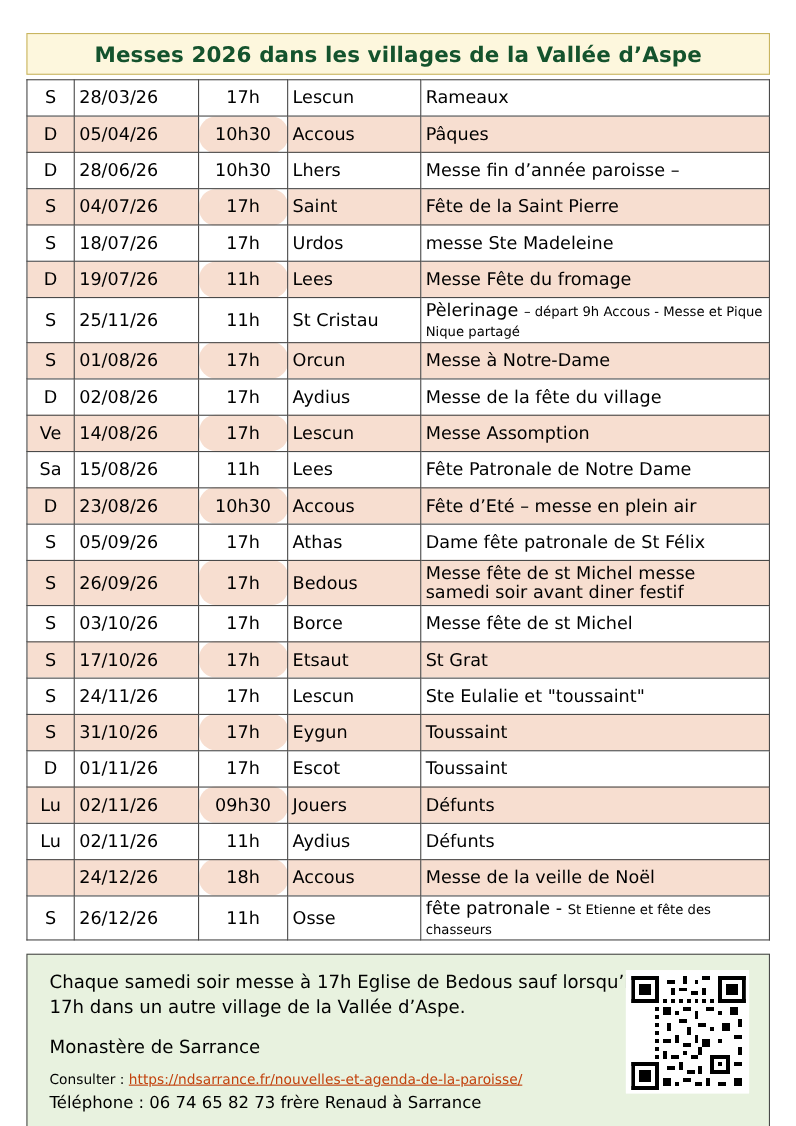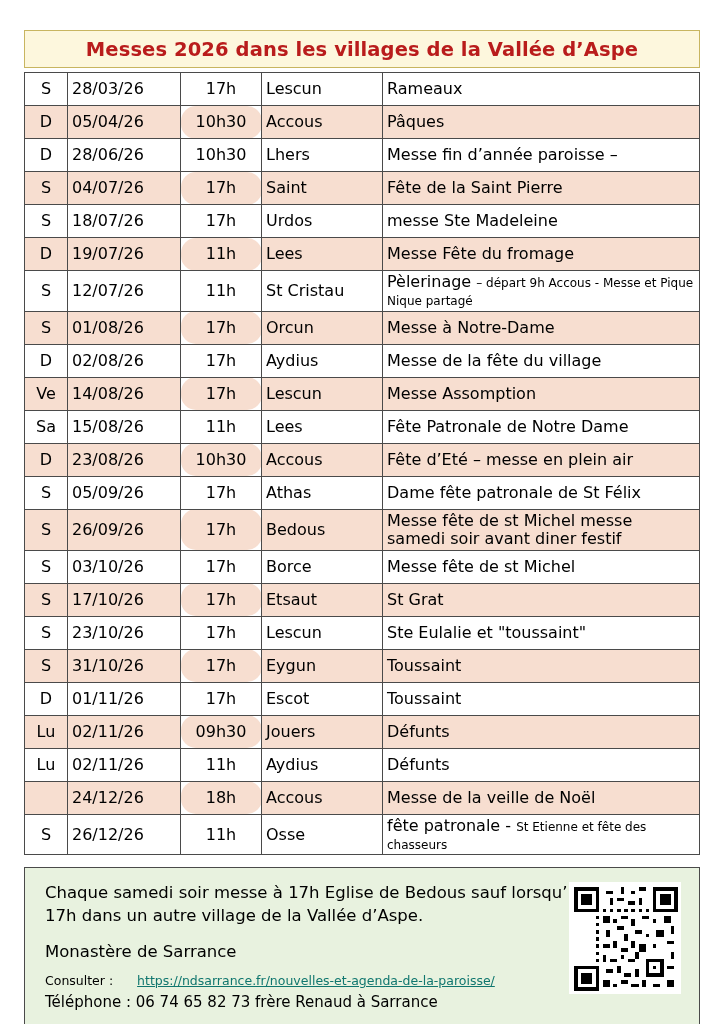--- a/index.html
+++ b/index.html
@@ -25,21 +25,21 @@
   .title-bar {
     border: 1px solid #c8b560;
     background: #fdf7dd;
     height: 36px;
     display: flex;
     align-items: center;
     justify-content: center;
     margin-bottom: 4px;
   }
   .title-bar .title-text {
-    color: #b91c1c;
+    color: #14532d;
     font-weight: bold;
     font-size: 19.5px;
     letter-spacing: 0.1px;
     white-space: nowrap;
   }
   
   table.schedule {
     border-collapse: collapse;
     width: 676px;
     table-layout: fixed;
@@ -76,22 +76,21 @@
     margin: 0;
     font-size: 16.5px;
     line-height: 1.35;
   }
   .footer .gap { height: 14px; }
   .footer .line-small {
     font-size: 12.5px;
     margin-top: 10px;
   }
   .footer .line-small a {
-    color: #0f766e;
-    margin-left: 20px;
+    color: #c2410c;
   }
   .footer .phone {
     font-size: 15px;
     margin-top: 2px;
   }
   .qr-wrap {
     position: absolute;
     right: 18px;
     top: 14px;
     width: 112px;
@@ -158,21 +157,21 @@
       <tr class="shade">
         <td class="c-day">D</td>
         <td class="c-date">19/07/26</td>
         <td class="c-time">11h</td>
         <td class="c-place">Lees</td>
         <td class="c-note"><span>Messe Fête du fromage</span></td>
       </tr>
 
       <tr class="plain tall">
         <td class="c-day">S</td>
-        <td class="c-date">12/07/26</td>
+        <td class="c-date">25/11/26</td>
         <td class="c-time">11h</td>
         <td class="c-place">St Cristau</td>
         <td class="c-note"><span>Pèlerinage</span> <span class="note-small">– départ 9h Accous - Messe et Pique Nique partagé</span></td>
       </tr>
 
       <tr class="shade">
         <td class="c-day">S</td>
         <td class="c-date">01/08/26</td>
         <td class="c-time">17h</td>
         <td class="c-place">Orcun</td>
@@ -238,21 +237,21 @@
       <tr class="shade">
         <td class="c-day">S</td>
         <td class="c-date">17/10/26</td>
         <td class="c-time">17h</td>
         <td class="c-place">Etsaut</td>
         <td class="c-note"><span>St Grat</span></td>
       </tr>
 
       <tr class="plain">
         <td class="c-day">S</td>
-        <td class="c-date">23/10/26</td>
+        <td class="c-date">24/11/26</td>
         <td class="c-time">17h</td>
         <td class="c-place">Lescun</td>
         <td class="c-note"><span>Ste Eulalie et "toussaint"</span></td>
       </tr>
 
       <tr class="shade">
         <td class="c-day">S</td>
         <td class="c-date">31/10/26</td>
         <td class="c-time">17h</td>
         <td class="c-place">Eygun</td>

